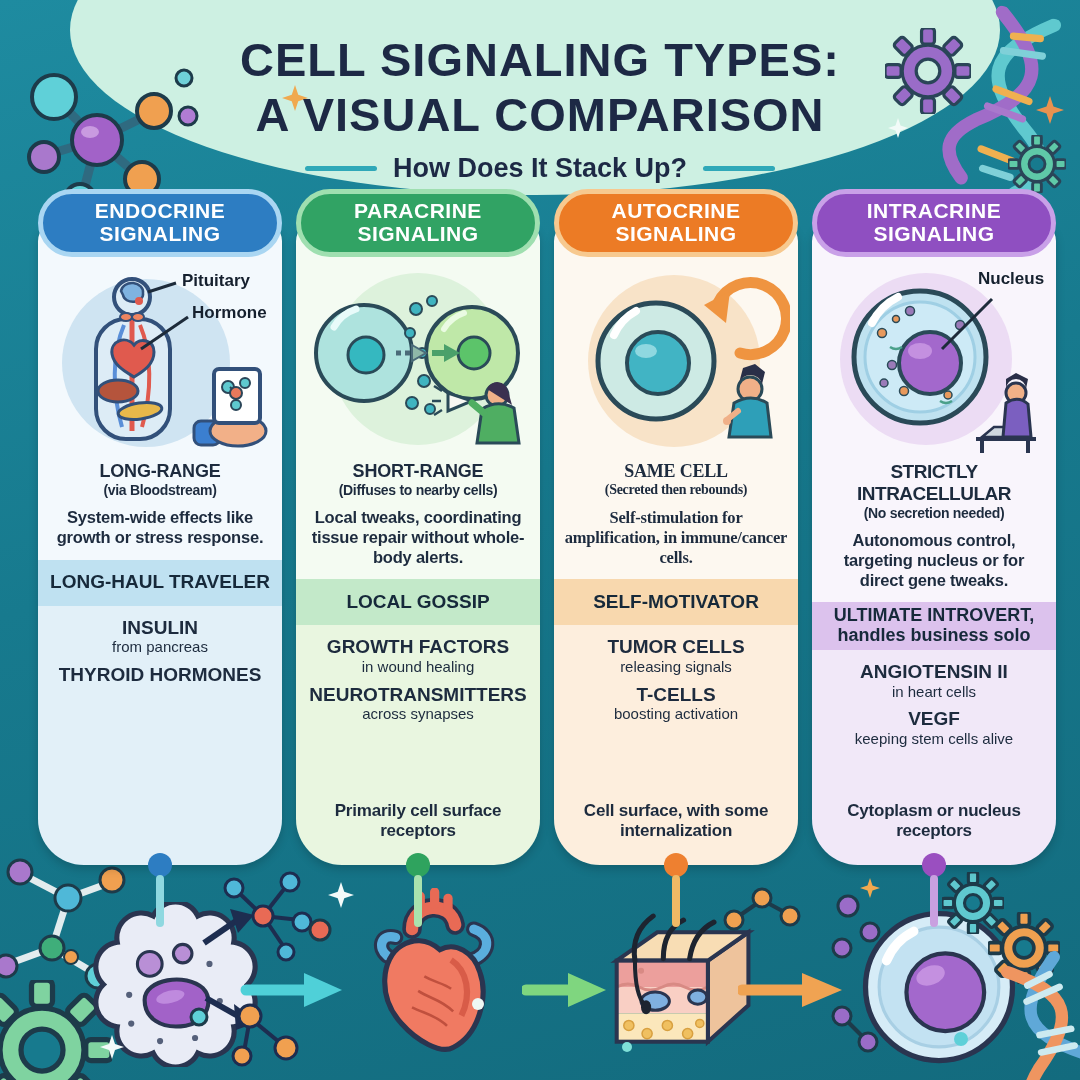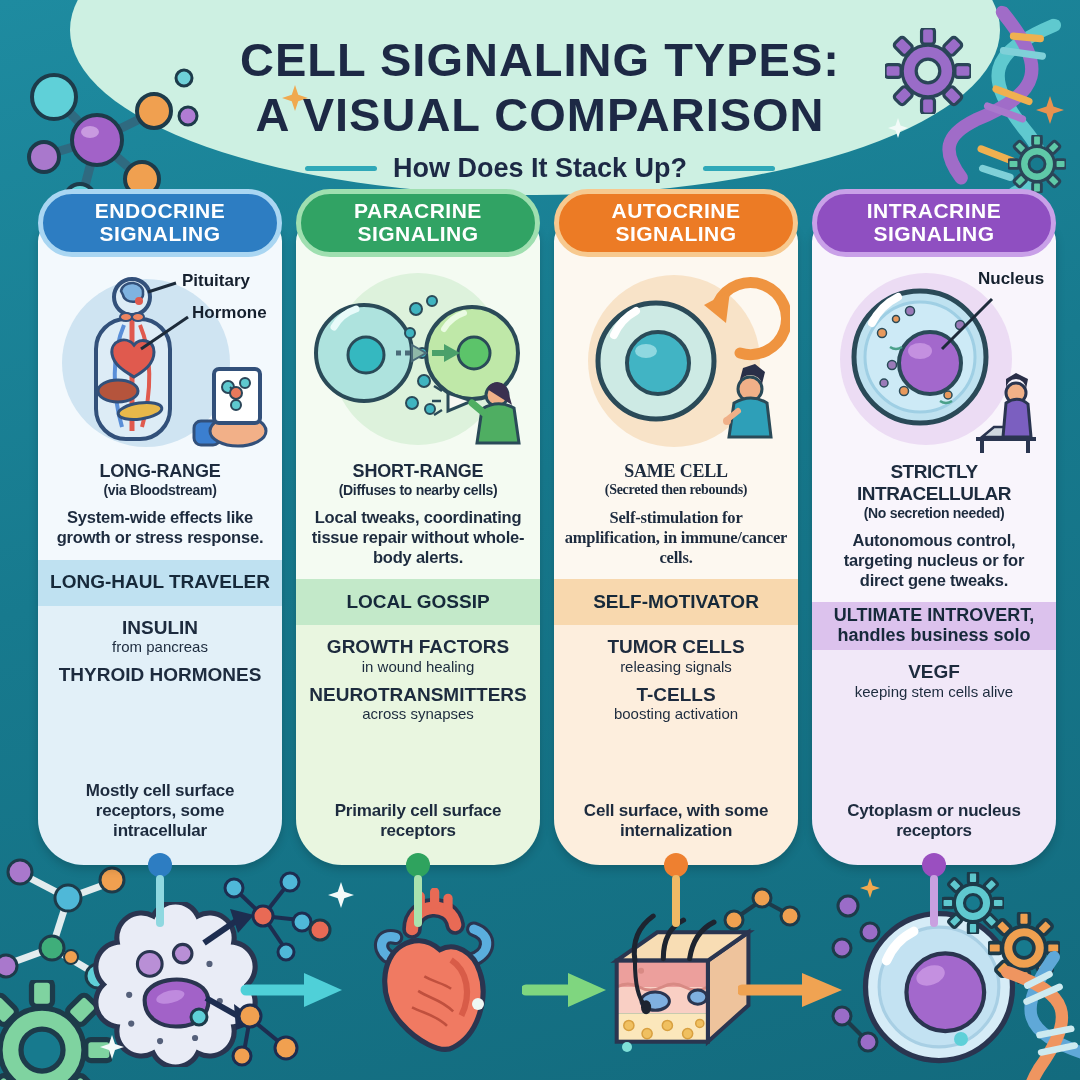--- a/index.html
+++ b/index.html
@@ -206,21 +206,20 @@
       <div class="banner">LONG-HAUL TRAVELER</div>
       <div class="card-bottom">
         <div class="example">
           <div class="example-title">INSULIN</div>
           <div class="example-sub">from pancreas</div>
         </div>
         <div class="example">
           <div class="example-title">THYROID HORMONES</div>
           <div class="example-sub"></div>
         </div>
-        <div class="receptors">Mostly cell surface receptors, some intracellular</div>
       </div>
     </div>
     <div class="connector">
       <div class="dot"></div>
       <div class="stem"></div>
     </div>
   </div>
 
   
   <div class="col col2 c2">
@@ -369,20 +368,24 @@
           </svg>
           <div class="illus-label" style="left:158px;top:8px">Nucleus</div>
         </div>
         <div class="range-title">STRICTLY INTRACELLULAR</div>
         <div class="range-sub">(No secretion needed)</div>
         <div class="desc">Autonomous control, targeting nucleus or for direct gene tweaks.</div>
       </div>
       <div class="banner">ULTIMATE INTROVERT, handles business solo</div>
       <div class="card-bottom">
         <div class="example">
+          <div class="example-title">ANGIOTENSIN II</div>
+          <div class="example-sub">in heart cells</div>
+        </div>
+        <div class="example">
           <div class="example-title">VEGF</div>
           <div class="example-sub">keeping stem cells alive</div>
         </div>
         <div class="receptors">Cytoplasm or nucleus receptors</div>
       </div>
     </div>
     <div class="connector">
       <div class="dot"></div>
       <div class="stem"></div>
     </div>

